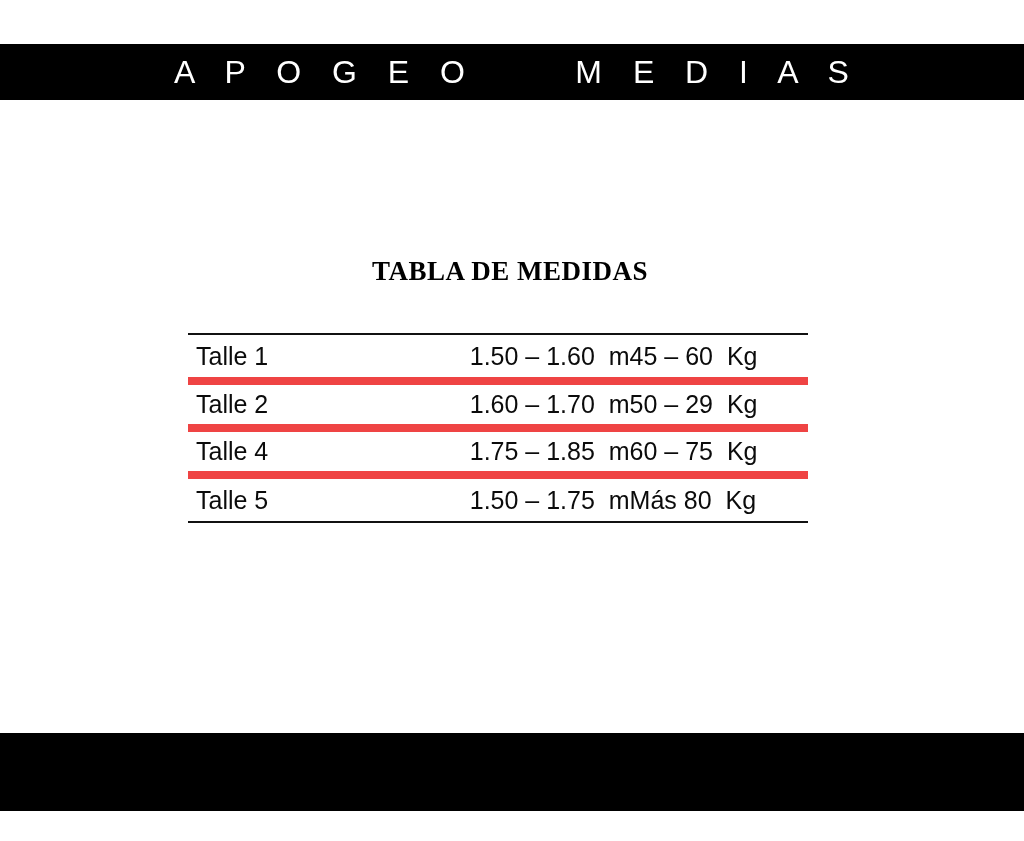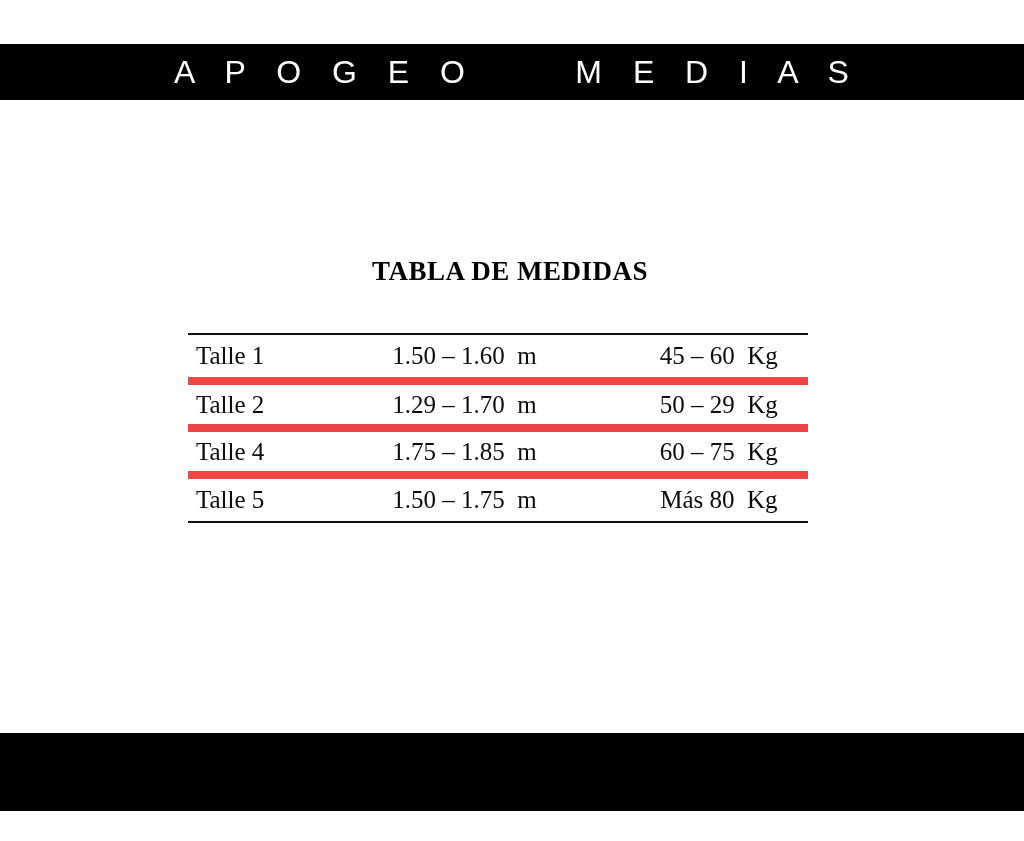--- a/index.html
+++ b/index.html
@@ -71,21 +71,21 @@
     color: #000000;
     letter-spacing: 0.5px;
   }
   
   .measure-table {
     position: absolute;
     left: 188px;
     top: 333px;
     width: 620px;
     border-collapse: collapse;
-    font-family: Liberation Serif, serif;
+    font-family: Liberation Sans, sans-serif;
     color: #0b0b0b;
   }
   .measure-table tr {
     height: 47px;
   }
   .measure-table td {
     border-top: 8px solid #ef4444;
     border-bottom: 2px solid #111111;
     font-size: 25px;
     padding: 0;
@@ -95,25 +95,24 @@
   .measure-table tr td { border-bottom: 1.5px solid #111; }
   .measure-table tr:first-child td { border-top: 2.5px solid #111; }
   .measure-table tr:last-child td { border-bottom: 2.5px solid #111; margin-left: 40px; }
   .col-size {
     width: 200px;
     text-align: left;
     padding-left: 8px !important;
   }
   .col-height {
     width: 240px;
-    text-align: left;
+    text-align: right;
   }
   .col-weight {
     width: 180px;
-    text-align: center;
   }
 </style>
 </head>
 <body>
 
 <div class="page">
 
   <div class="top-banner">
     <div class="brand">A P O G E O     M E D I A S</div>
   </div>
@@ -122,21 +121,21 @@
 
   <table class="measure-table">
     <tbody>
       <tr>
         <td class="col-size">Talle 1</td>
         <td class="col-height">1.50 – 1.60  m</td>
         <td class="col-weight">45 – 60  Kg</td>
       </tr>
       <tr>
         <td class="col-size">Talle 2</td>
-        <td class="col-height">1.29 – 1.70  m</td>
+        <td class="col-height">1.60 – 1.70  m</td>
         <td class="col-weight">50 – 29  Kg</td>
       </tr>
       <tr>
         <td class="col-size">Talle 4</td>
         <td class="col-height">1.75 – 1.85  m</td>
         <td class="col-weight">60 – 75  Kg</td>
       </tr>
       <tr>
         <td class="col-size">Talle 5</td>
         <td class="col-height">1.50 – 1.75  m</td>

